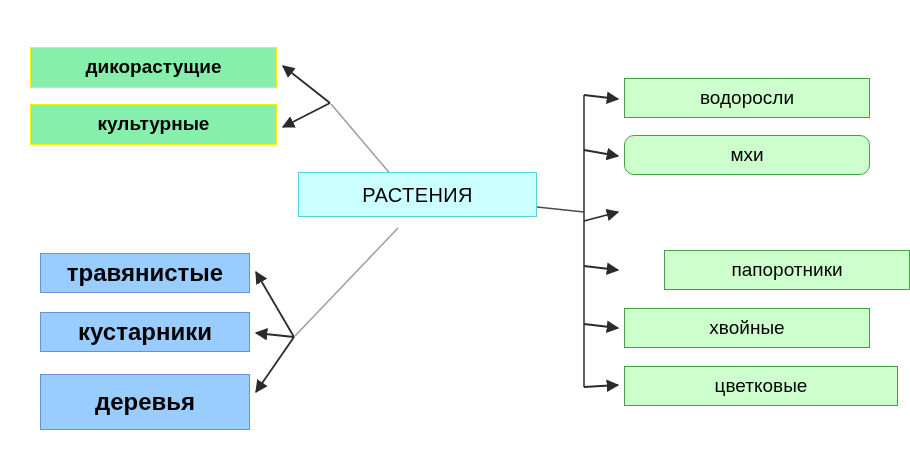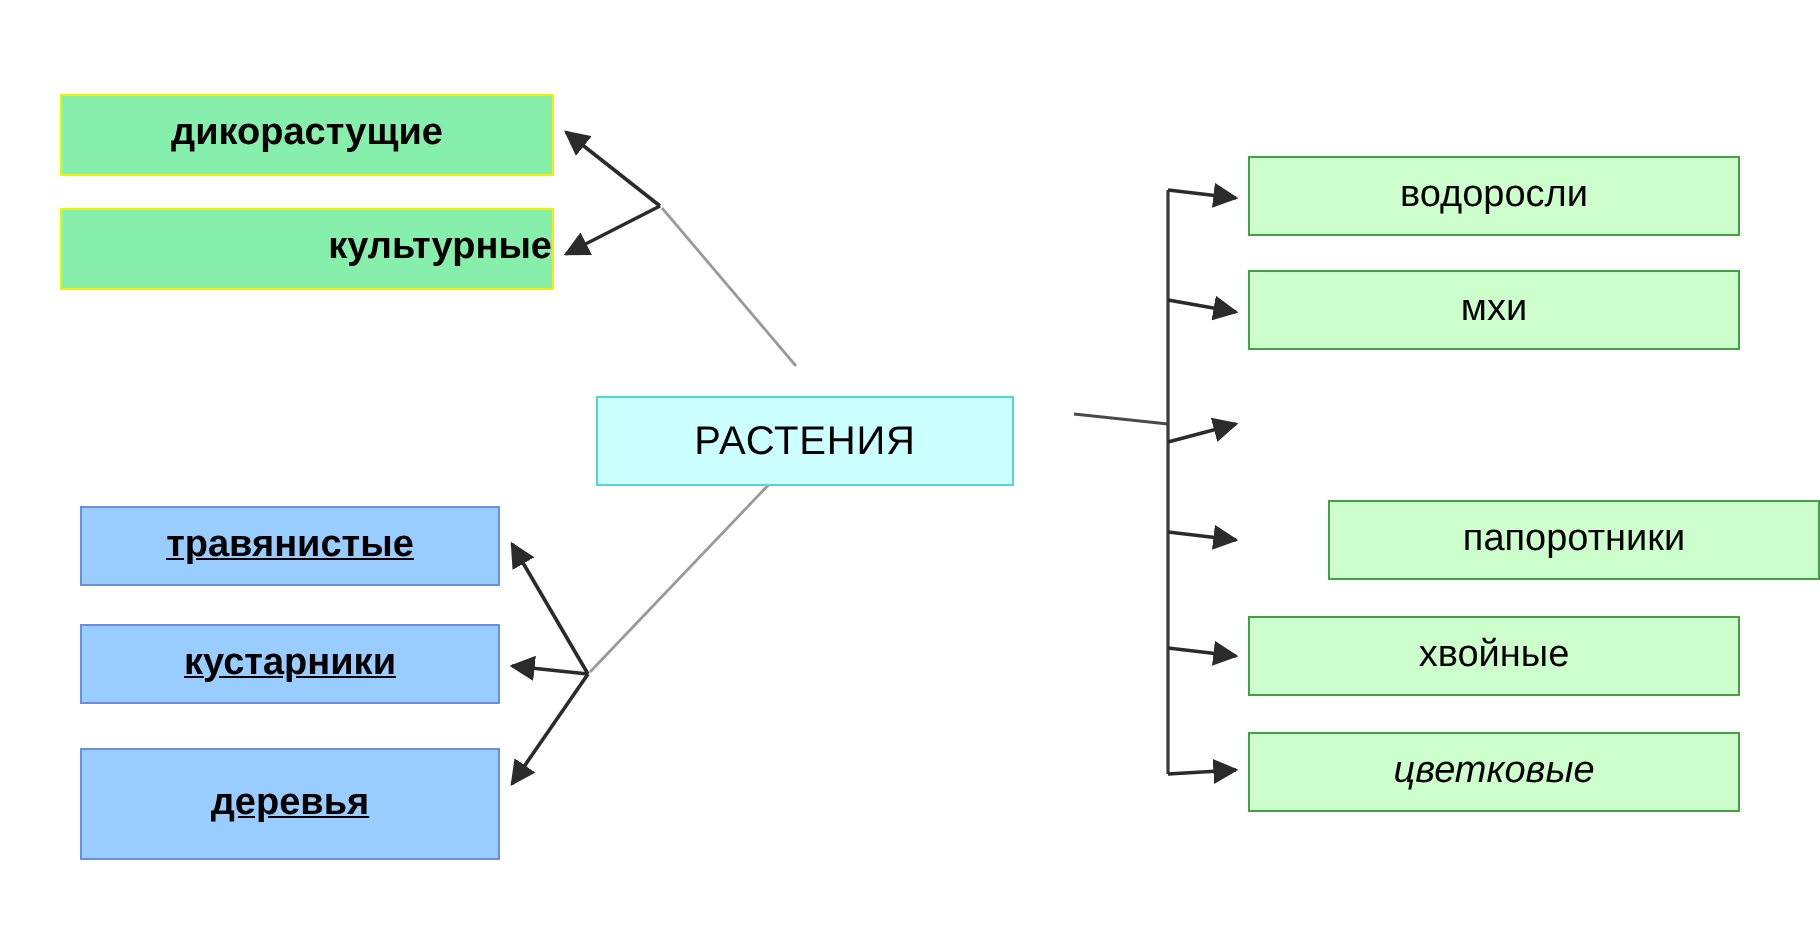--- a/index.html
+++ b/index.html
@@ -46,23 +46,22 @@
   }
   .node-yellow {
     background: #86efac;
     border: 1px solid #f2f200;
     font-size: 19px;
     font-weight: bold;
   }
   .node-blue {
     background: #99ccff;
     border: 1px solid #6b8ede;
-    font-size: 19px;
+    font-size: 24px;
     font-weight: bold;
-    text-decoration: underline;
   }
   .node-green {
     background: #ccffcc;
     border: 1px solid #43a047;
     font-size: 19px;
   }
 </style>
 </head>
 <body>
 
@@ -90,50 +89,50 @@
     <path d="M 584 95 L 584 387" stroke="#3a3a3a" stroke-width="1.6" fill="none"></path>
 
     <path d="M 584 95 L 618 99" stroke="#2b2b2b" stroke-width="1.8" fill="none" marker-end="url(#arrowDark)"></path>
     <path d="M 584 150 L 618 156" stroke="#2b2b2b" stroke-width="1.8" fill="none" marker-end="url(#arrowDark)"></path>
     <path d="M 584 221 L 618 212" stroke="#2b2b2b" stroke-width="1.8" fill="none" marker-end="url(#arrowDark)"></path>
     <path d="M 584 266 L 618 270" stroke="#2b2b2b" stroke-width="1.8" fill="none" marker-end="url(#arrowDark)"></path>
     <path d="M 584 324 L 618 328" stroke="#2b2b2b" stroke-width="1.8" fill="none" marker-end="url(#arrowDark)"></path>
     <path d="M 584 387 L 618 385" stroke="#2b2b2b" stroke-width="1.8" fill="none" marker-end="url(#arrowDark)"></path>
   </svg>
 
-  <div class="node node-root" style="left: 298px; top: 198px; width: 209px; height: 45px;">
+  <div class="node node-root" style="left: 298px; top: 172px; width: 239px; height: 45px;">
     <span>РАСТЕНИЯ</span>
   </div>
 
   <div class="node node-yellow" style="left: 30px; top: 47px; width: 247px; height: 41px;">
     <span>дикорастущие</span>
   </div>
-  <div class="node node-yellow" style="left: 30px; top: 104px; width: 247px; height: 41px; justify-content: flex-end;">
+  <div class="node node-yellow" style="left: 30px; top: 104px; width: 247px; height: 41px;">
     <span>культурные</span>
   </div>
 
   <div class="node node-blue" style="left: 40px; top: 253px; width: 210px; height: 40px;">
     <span>травянистые</span>
   </div>
   <div class="node node-blue" style="left: 40px; top: 312px; width: 210px; height: 40px;">
     <span>кустарники</span>
   </div>
   <div class="node node-blue" style="left: 40px; top: 374px; width: 210px; height: 56px;">
     <span>деревья</span>
   </div>
 
   <div class="node node-green" style="left: 624px; top: 78px; width: 246px; height: 40px;">
     <span>водоросли</span>
   </div>
-  <div class="node node-green" style="left: 624px; top: 135px; width: 246px; height: 40px;">
+  <div class="node node-green" style="left: 624px; top: 135px; width: 246px; height: 40px; border-radius: 10px;">
     <span>мхи</span>
   </div>
   <div class="node node-green" style="left: 624px; top: 250px; width: 246px; height: 40px; margin-left: 40px;">
     <span>папоротники</span>
   </div>
   <div class="node node-green" style="left: 624px; top: 308px; width: 246px; height: 40px;">
     <span>хвойные</span>
   </div>
-  <div class="node node-green" style="left: 624px; top: 366px; width: 246px; height: 40px; font-style: italic;">
+  <div class="node node-green" style="left: 624px; top: 366px; width: 274px; height: 40px;">
     <span>цветковые</span>
   </div>
 
 </div>
 
 </body></html>

